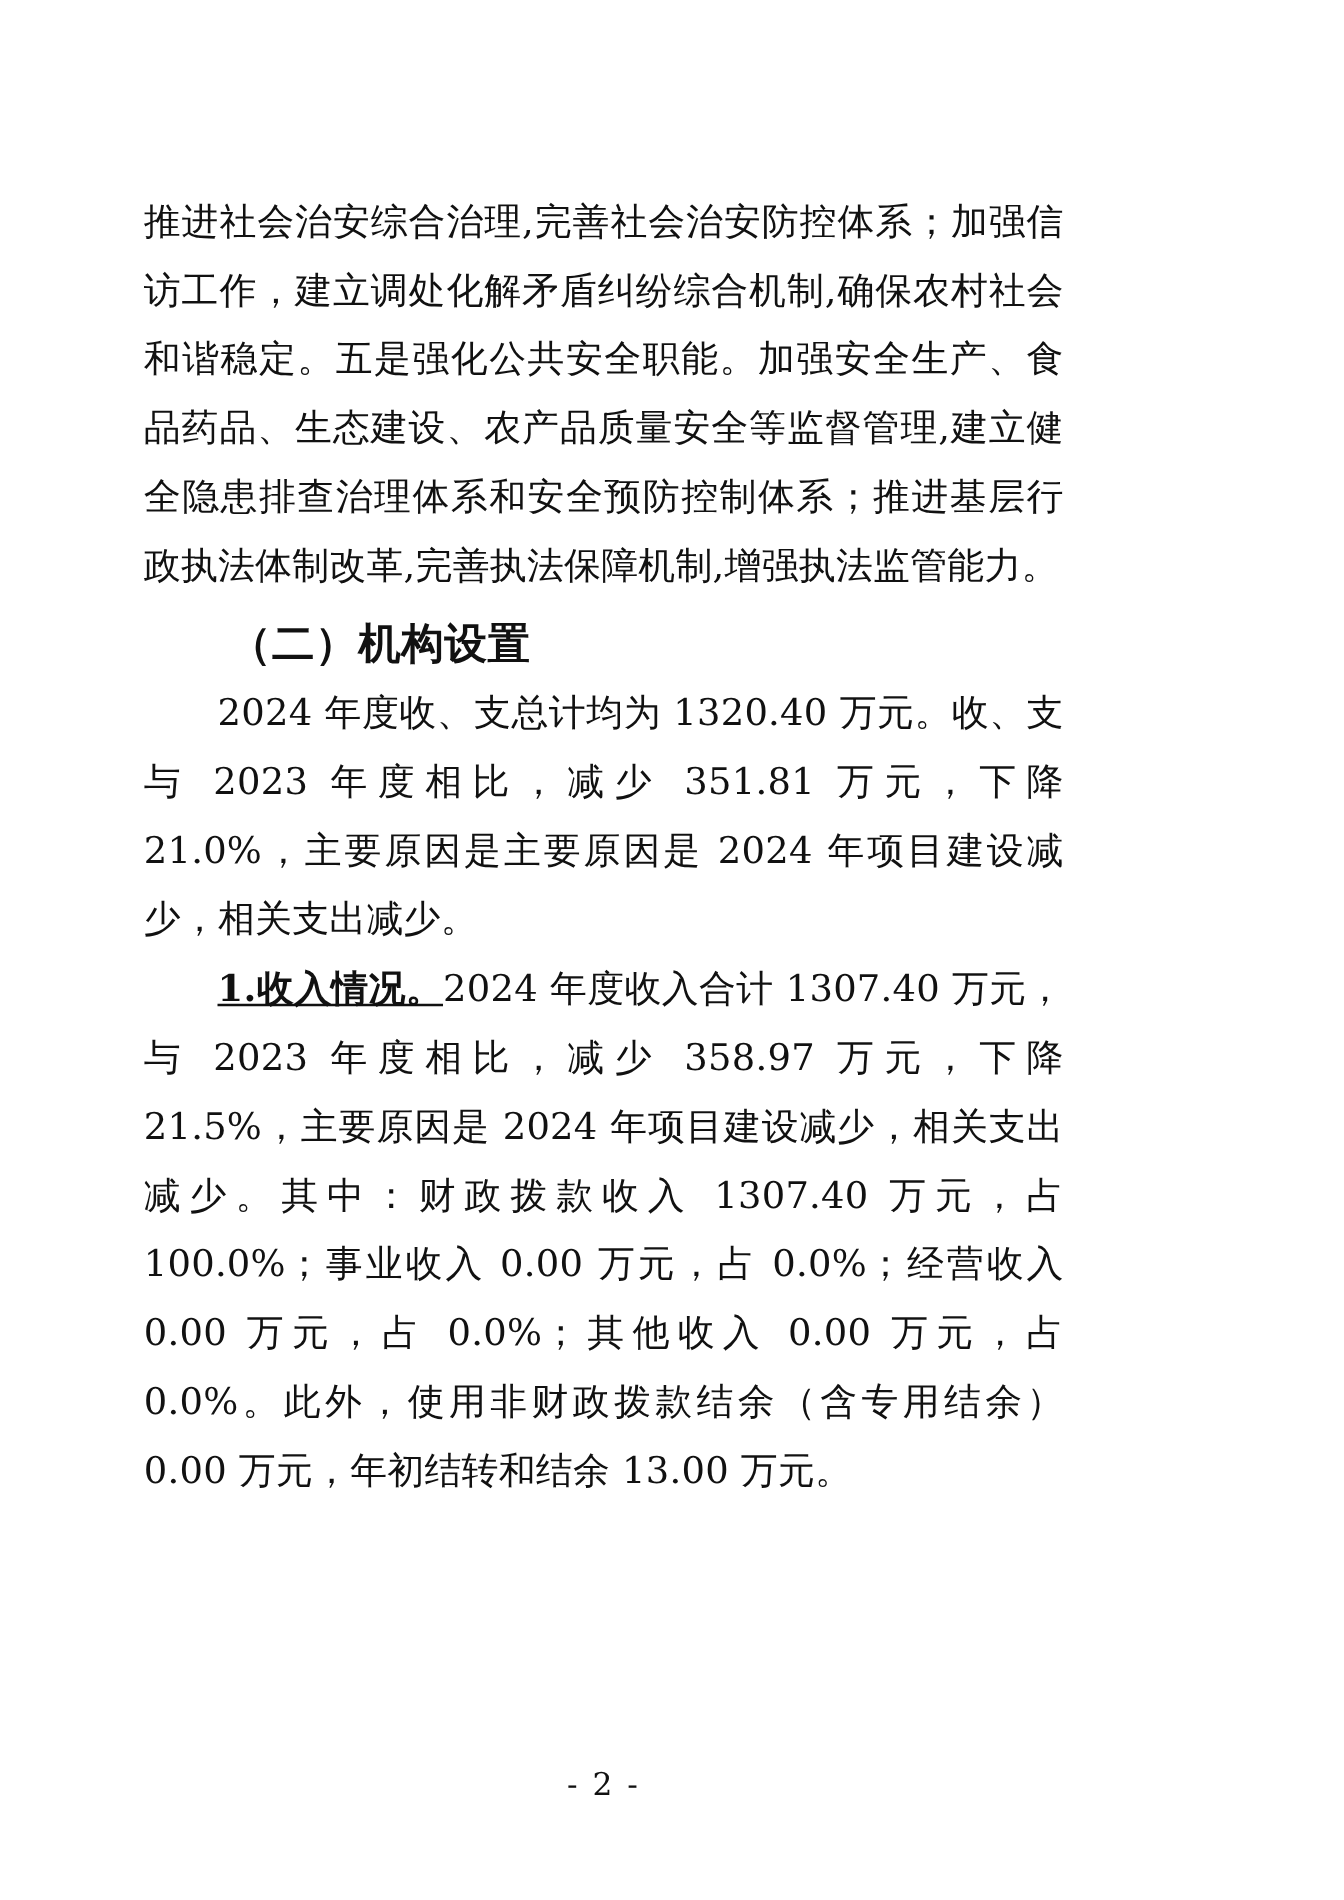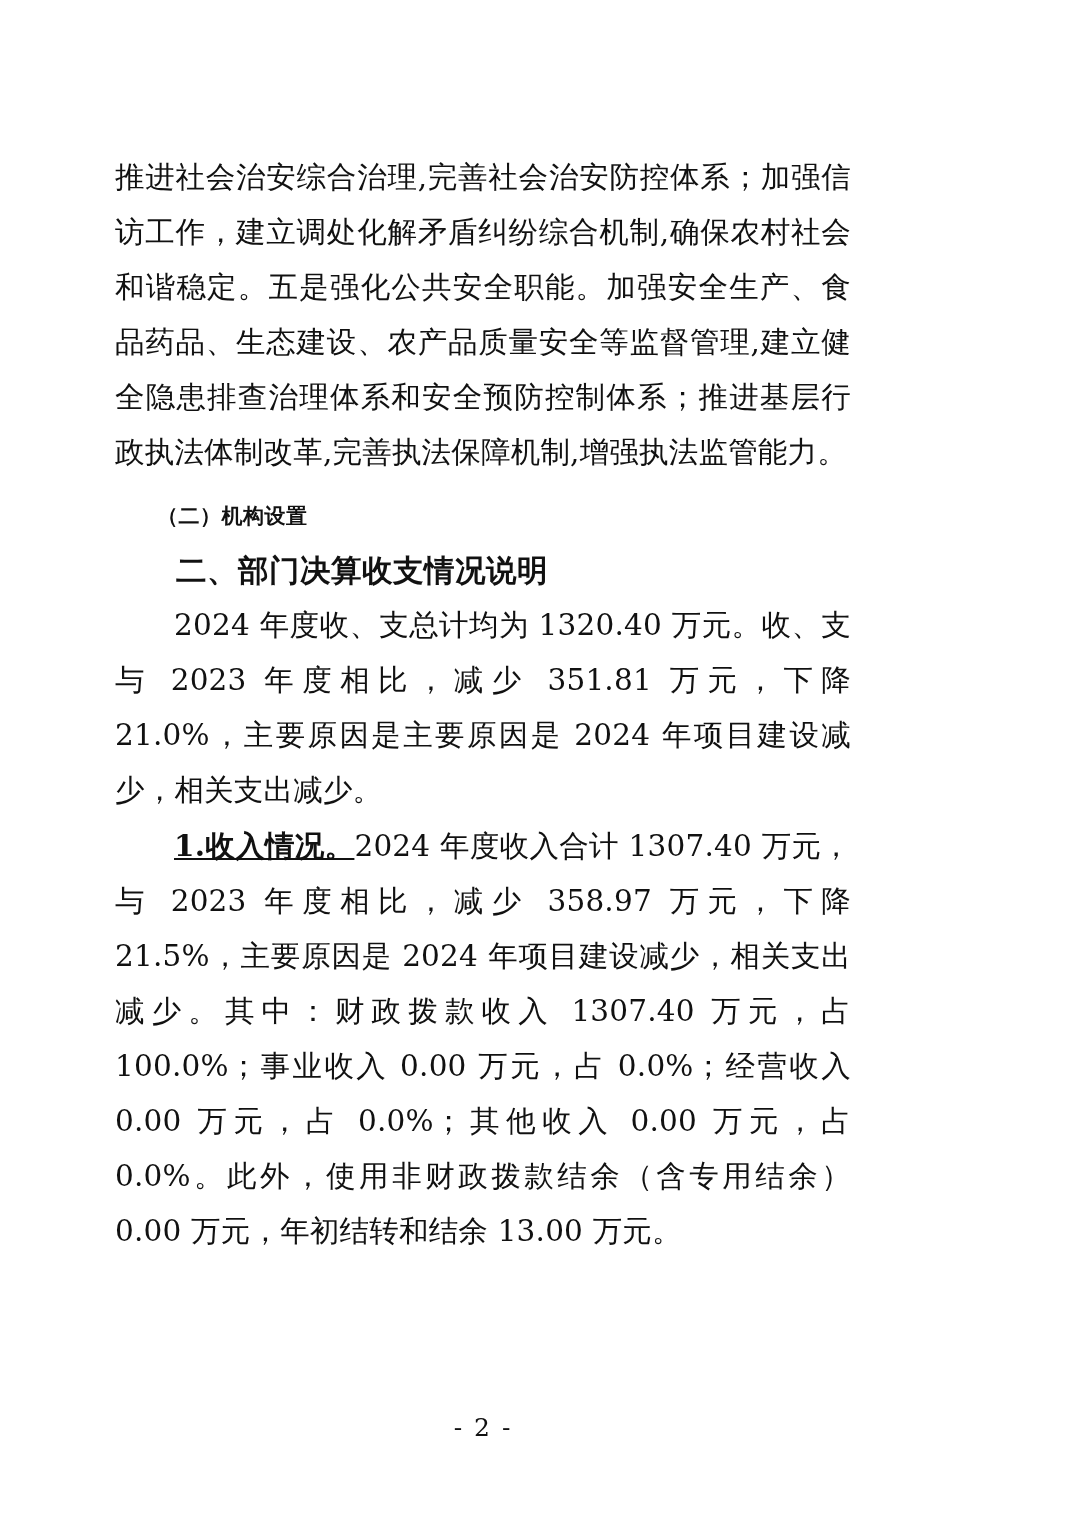--- a/index.html
+++ b/index.html
@@ -23,21 +23,21 @@
     line-height: 55px;
     text-align: justify;
     text-justify: inter-ideograph;
     letter-spacing: 0.2px;
     margin: 0;
   }
   .indent2 {
     text-indent: 2em;
   }
   .heading-sub {
-    font-size: 21px;
+    font-size: 34px;
     line-height: 55px;
     font-weight: bold;
     text-indent: 2em;
     margin: 0;
     letter-spacing: 0.5px;
   }
   .heading-main {
     font-size: 30.5px;
     line-height: 55px;
     font-weight: bold;
@@ -69,21 +69,20 @@
 
 <div class="page">
 
   <p class="body-text">推进社会治安综合治理,完善社会治安防控体系；加强信访工作，建立调处化解矛盾纠纷综合机制,确保农村社会和谐稳定。五是强化公共安全职能。加强安全生产、食品药品、生态建设、农产品质量安全等监督管理,建立健全隐患排查治理体系和安全预防控制体系；推进基层行政执法体制改革,完善执法保障机制,增强执法监管能力。</p>
 
   <div class="para-gap"></div>
 
   <p class="heading-sub">（二）机构设置</p>
 
 
-  <p class="heading-main">二、部门决算收支情况说明</p>
 
 
   <p class="body-text indent2">2024 年度收、支总计均为 1320.40 万元。收、支与 2023 年度相比，减少 351.81 万元，下降 21.0%，主要原因是主要原因是 2024 年项目建设减少，相关支出减少。</p>
 
   <p class="body-text indent2"><span class="lead-bold">1.收入情况。</span><span>2024 年度收入合计 1307.40 万元，与 2023 年度相比，减少 358.97 万元，下降 21.5%，主要原因是 2024 年项目建设减少，相关支出减少。其中：财政拨款收入 1307.40 万元，占 100.0%；事业收入 0.00 万元，占 0.0%；经营收入 0.00 万元，占 0.0%；其他收入 0.00 万元，占 0.0%。此外，使用非财政拨款结余（含专用结余）0.00 万元，年初结转和结余 13.00 万元。</span></p>
 
   <div class="footer">- 2 -</div>
 
 </div>
 

